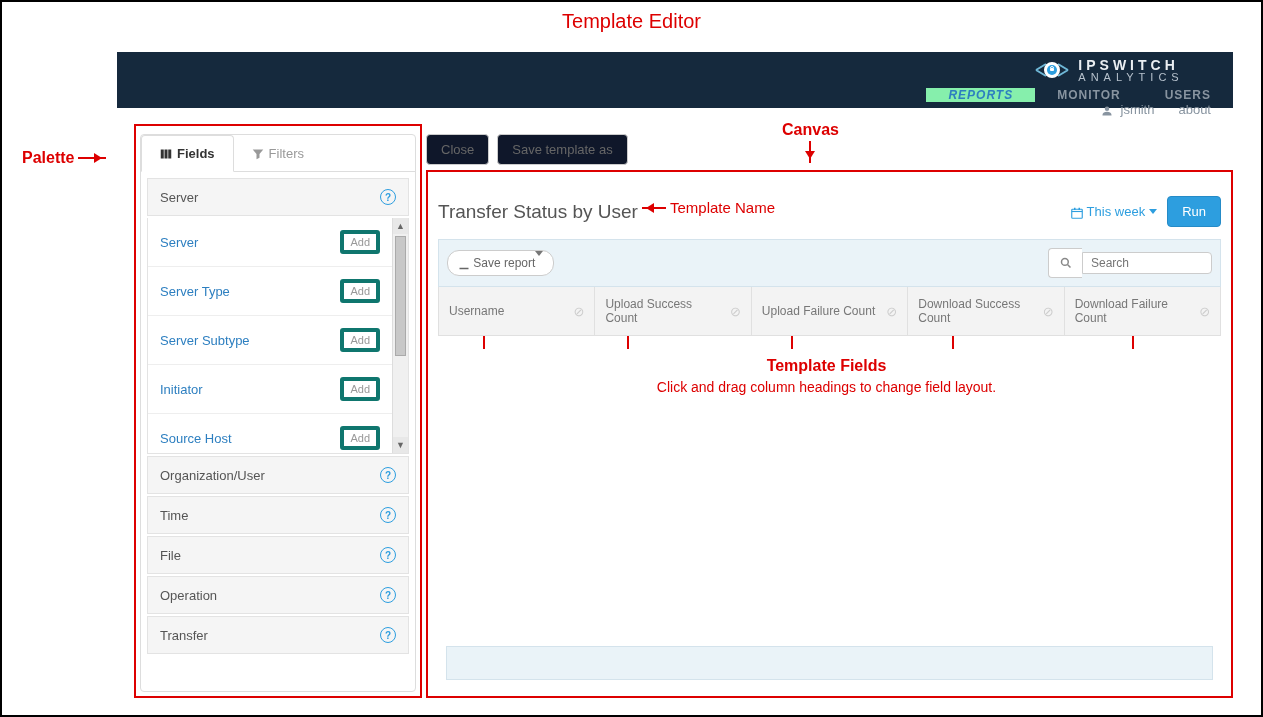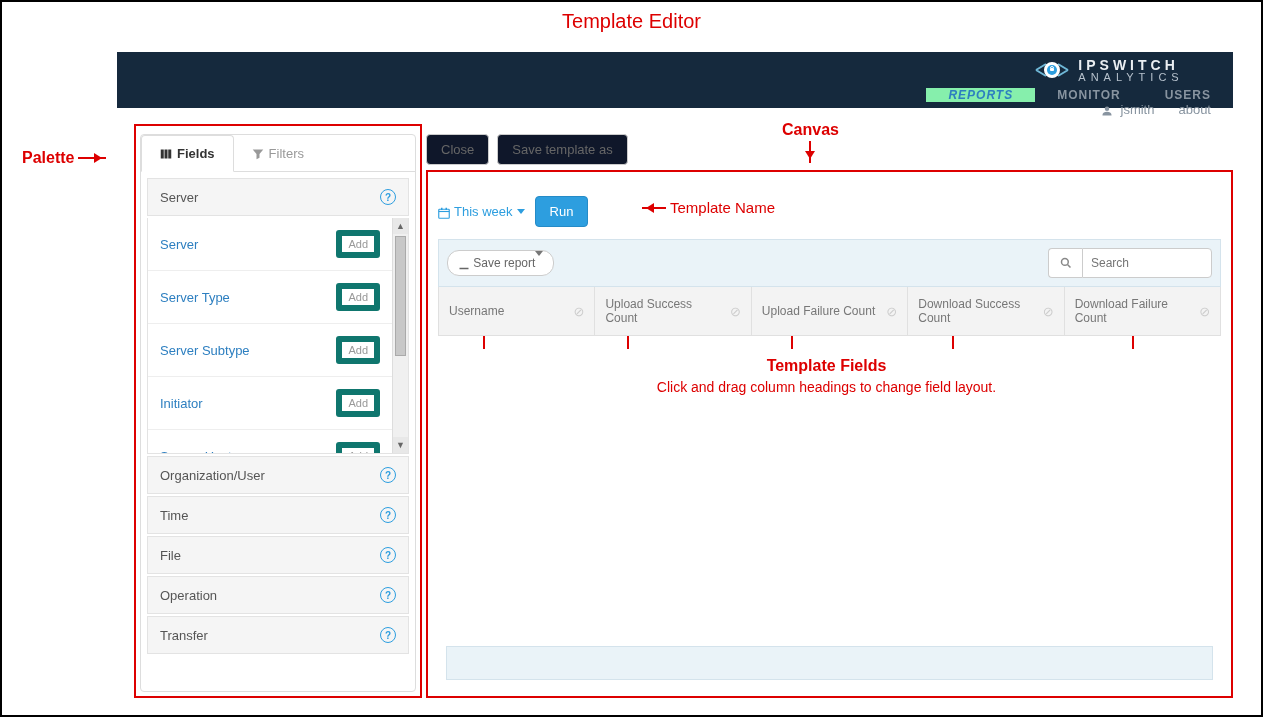--- a/index.html
+++ b/index.html
@@ -40,42 +40,42 @@
 .ptab { padding: 10px 18px; font-size: 13px; color: #999; display: flex; align-items: center; gap: 5px; cursor: pointer; }
 .ptab.active { color: #333; font-weight: bold; border: 1px solid #ddd; border-bottom: 1px solid #fff; margin-bottom: -1px; border-radius: 4px 4px 0 0; background: #fff; }
 .ptab .ico { font-size: 11px; }
 .plist { padding: 6px; position: relative; }
 .psect { background: #f5f5f5; border: 1px solid #e3e3e3; padding: 10px 12px; font-size: 13px; color: #555; margin-bottom: 2px; display: flex; align-items: center; justify-content: space-between; cursor: pointer; }
 .psect .q { color: #2d9edf; font-weight: bold; width: 16px; height: 16px; border: 1.5px solid #2d9edf; border-radius: 50%; display: inline-flex; align-items: center; justify-content: center; font-size: 10px; }
 .pitems-wrap { border: 1px solid #e3e3e3; border-top: none; margin-bottom: 2px; position: relative; height: 236px; overflow: hidden; }
 .pitems { position: absolute; left: 0; right: 16px; top: 0; }
 .pitem { padding: 12px 12px; display: flex; align-items: center; justify-content: space-between; border-bottom: 1px solid #eee; }
 .pitem a { color: #2d7fc0; text-decoration: none; font-size: 13px; cursor: pointer; }
-.pitem .addbtn { border: 6px solid #0f766e; background: #fff; color: #999; font-size: 11px; padding: 2px 6px; border-radius: 3px; cursor: pointer; }
+.pitem .addbtn { border: 4px solid #0f766e; background: #fff; color: #999; font-size: 11px; padding: 2px 6px; border-radius: 3px; cursor: pointer; }
 .pscroll { position: absolute; right: 0; top: 0; bottom: 0; width: 16px; background: #f0f0f0; border-left: 1px solid #ddd; }
 .pscroll .up, .pscroll .dn { height: 16px; text-align: center; font-size: 9px; color: #666; line-height: 16px; background: #e8e8e8; cursor: pointer; }
 .pscroll .dn { position: absolute; bottom: 0; width: 100%; }
 .pscroll .thumb { position: absolute; left: 2px; right: 2px; top: 18px; height: 120px; background: #c8c8c8; border: 1px solid #aaa; }
 
 .canvas-box { position: absolute; left: 424px; top: 168px; right: 28px; height: 528px; border: 2px solid #d00; }
 .canvas-btns { position: absolute; left: 424px; top: 132px; display: flex; gap: 8px; }
 .btn { border: 1px solid #ccc; background: #0f172a; color: #666; padding: 7px 14px; font-size: 13px; border-radius: 4px; cursor: pointer; }
 .btn-primary { background: #2d9edf; border-color: #258bc7; color: #fff; }
 .btn-sm { padding: 5px 10px; font-size: 12px; }
 .canvas-inner { position: absolute; left: 8px; right: 8px; top: 24px; bottom: 8px; }
 .chead { display: flex; align-items: center; justify-content: space-between; padding: 0 2px 12px; }
 .chead h2 { font-size: 19px; font-weight: 500; color: #555; }
 .chead .rgt { display: flex; align-items: center; gap: 10px; }
 .dlink { color: #2d9edf; font-size: 13px; display: flex; align-items: center; gap: 4px; cursor: pointer; }
 .caret { width: 0; height: 0; border: 4px solid transparent; border-top: 5px solid #2d9edf; margin-top: 3px; }
 .toolbar { background: #eaf3f8; border: 1px solid #d4e3ec; padding: 8px; display: flex; align-items: center; justify-content: space-between; margin: 0 2px; }
 .toolbar .btn { background: #fff; border-radius: 12px; }
 .toolbar .srch { display: flex; align-items: center; }
 .toolbar .srch .sico { width: 34px; height: 30px; border: 1px solid #ccc; border-right: none; border-radius: 4px 0 0 4px; background: #fff; display: flex; align-items: center; justify-content: center; color: #888; cursor: pointer; }
-.toolbar .srch input { width: 130px; height: 30px; border: 1px solid #ccc; border-radius: 0 4px 4px 0; padding: 0 8px; font-size: 12px; color: #555; }
+.toolbar .srch input { width: 130px; height: 22px; border: 1px solid #ccc; border-radius: 0 4px 4px 0; padding: 0 8px; font-size: 12px; color: #555; }
 .cols { display: flex; background: #f3f3f3; border: 1px solid #e0e0e0; border-top: none; margin: 0 2px; }
 .col { flex: 1; padding: 10px 10px; font-size: 12px; color: #777; border-right: 1px solid #e0e0e0; display: flex; align-items: center; justify-content: space-between; gap: 6px; cursor: move; }
 .col:last-child { border-right: none; }
 .col .x { color: #ccc; font-size: 13px; cursor: pointer; }
 .cfoot { position: absolute; left: 10px; right: 10px; bottom: 8px; height: 34px; background: #eaf3f8; border: 1px solid #d4e3ec; }
 
 svg.ico-sm { width: 12px; height: 12px; fill: currentColor; vertical-align: middle; }
 </style>
 </head>
 <body>
@@ -220,20 +220,21 @@
   </div>
 
   <div class="canvas-btns">
     <button class="btn">Close</button>
     <button class="btn">Save template as</button>
   </div>
 
   <div class="canvas-box">
     <div class="canvas-inner">
       <div class="chead">
+        <h2>Transfer Status by User</h2>
         <div class="rgt">
           <span class="dlink">
             <span>
               <svg class="ico-sm" viewBox="0 0 16 16" fill="#2d9edf">
                   <rect x="1" y="3" width="14" height="12" rx="1" fill="none" stroke="#2d9edf" stroke-width="1.5"></rect>
                   <line x1="1" y1="6" x2="15" y2="6" stroke="#2d9edf" stroke-width="1.5"></line>
                   <rect x="4" y="1" width="2" height="3"></rect>
                   <rect x="10" y="1" width="2" height="3"></rect>
                 </svg>
             </span>

